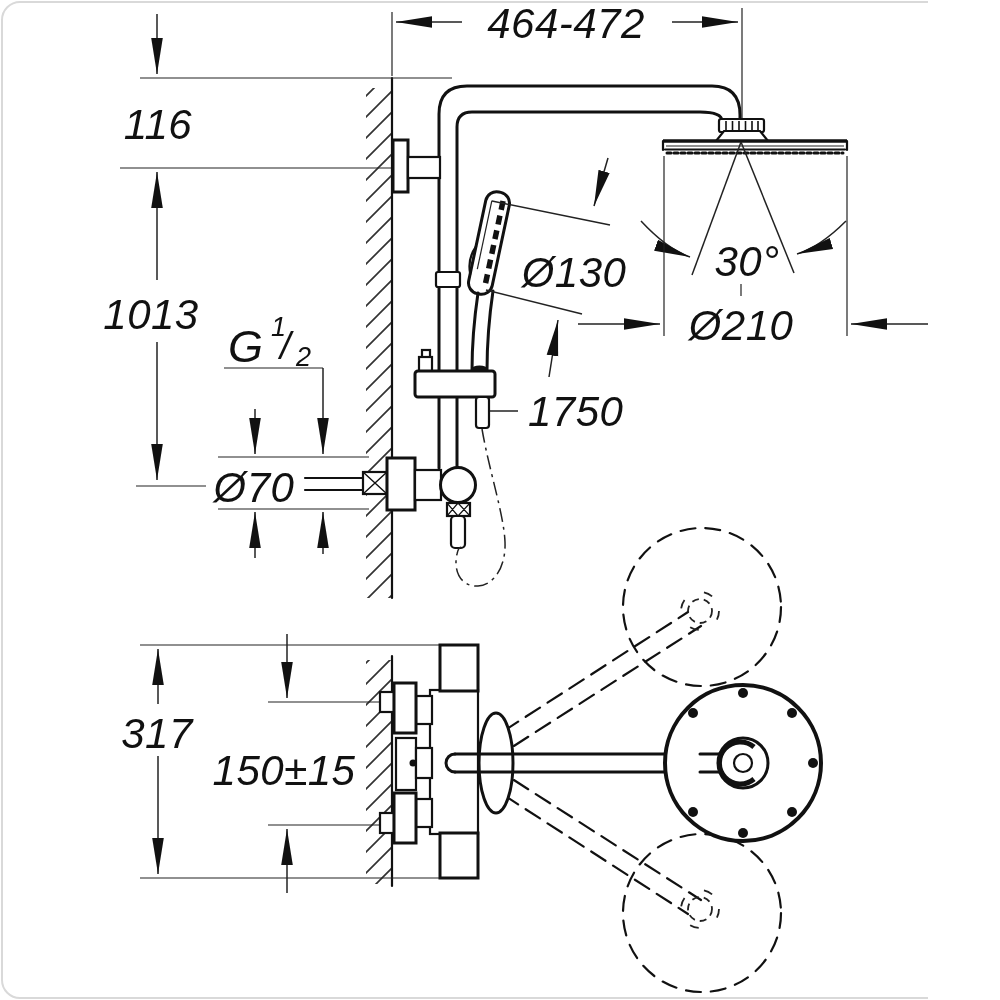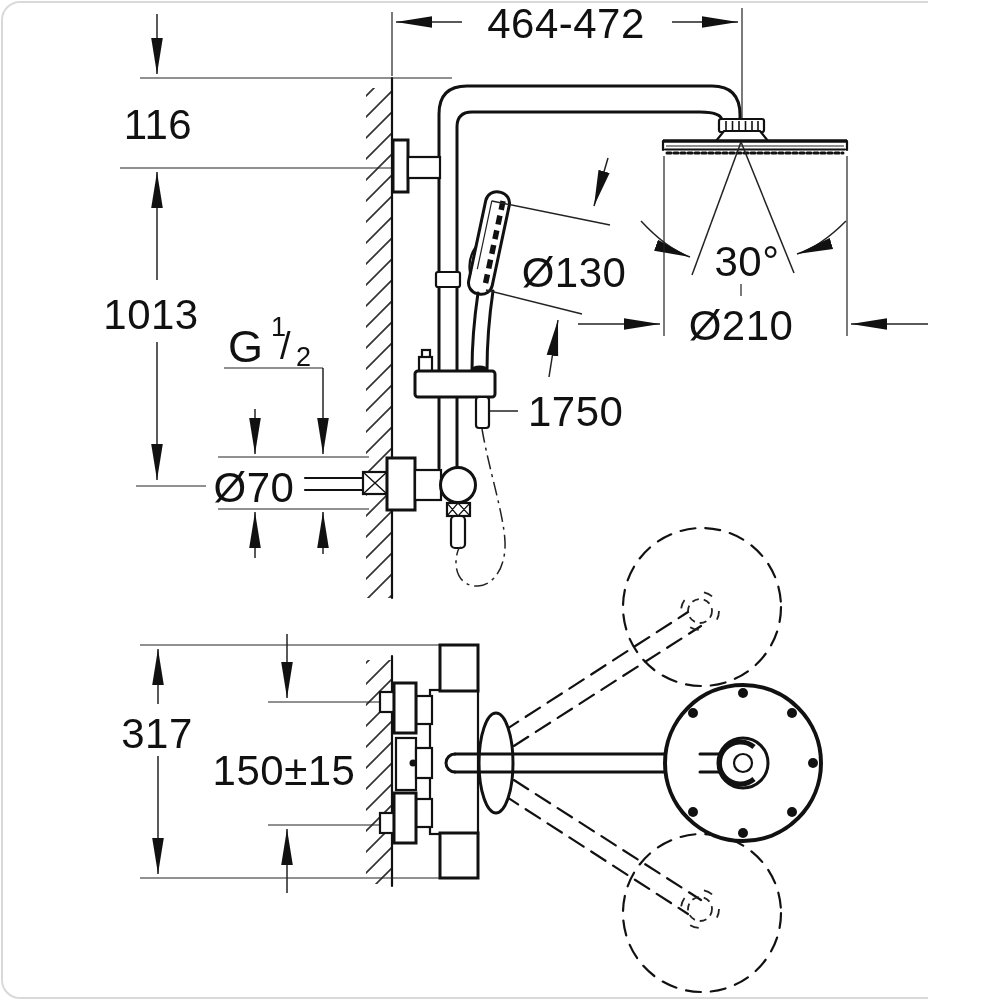--- a/index.html
+++ b/index.html
@@ -1,16 +1,16 @@
 <!DOCTYPE html>
 <html><head>
 <meta charset="utf-8">
 <style>
   html,body{margin:0;padding:0;background:#fff;}
-  #stage{position:relative;width:928px;height:1000px;background:#fff;overflow:hidden;}
+  #stage{position:relative;width:928px;height:1000px;background:#fff;overflow:hidden;font-style:italic;}
   svg text{font-family:"Liberation Sans",sans-serif;fill:#111;}
   .dim{font-size:42px;letter-spacing:.5px;}
   .small{font-size:27px;}
   .slash{font-size:38px;}
   .gbig{font-size:45px;}
   .thick{stroke:#111;stroke-width:3;fill:none;stroke-linecap:round;}
   .thick4{stroke:#111;stroke-width:4;fill:none;}
   .med{stroke:#111;stroke-width:2.2;fill:none;stroke-linecap:round;}
   .thin{stroke:#222;stroke-width:1.5;fill:none;}
   .thinner{stroke:#222;stroke-width:1.2;fill:none;}

